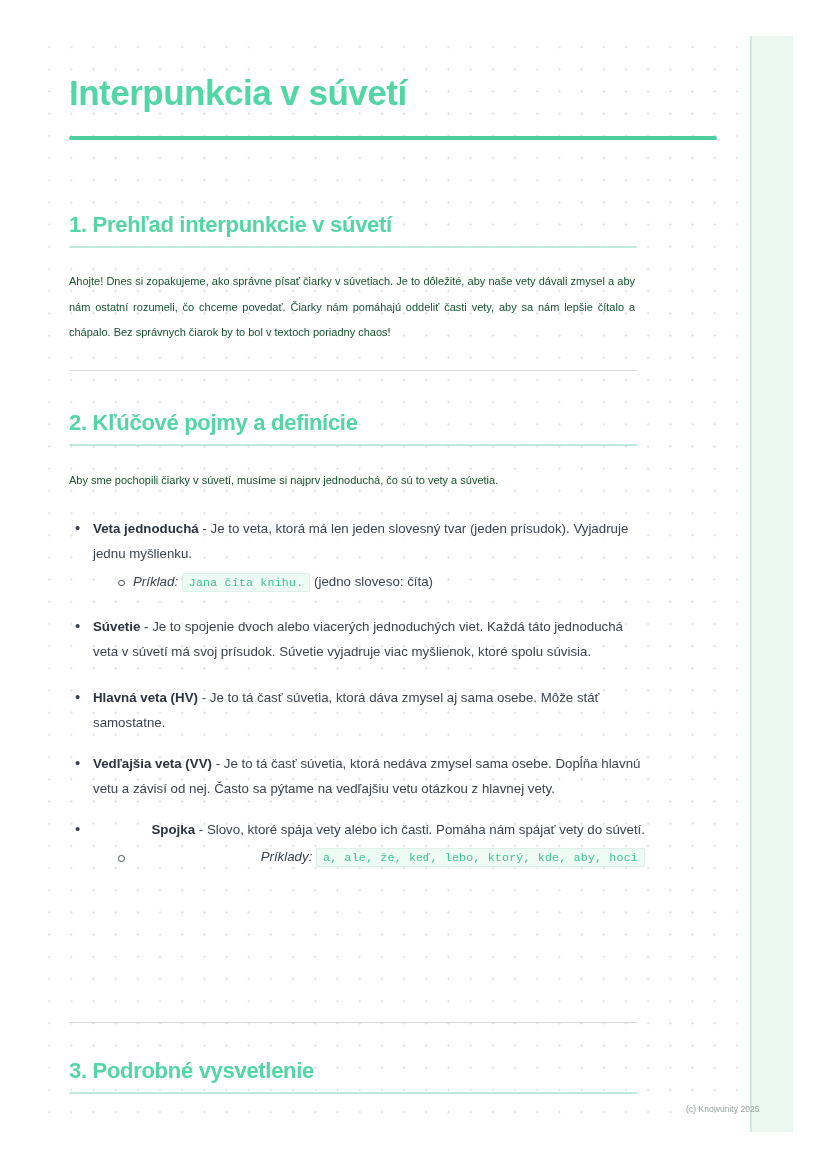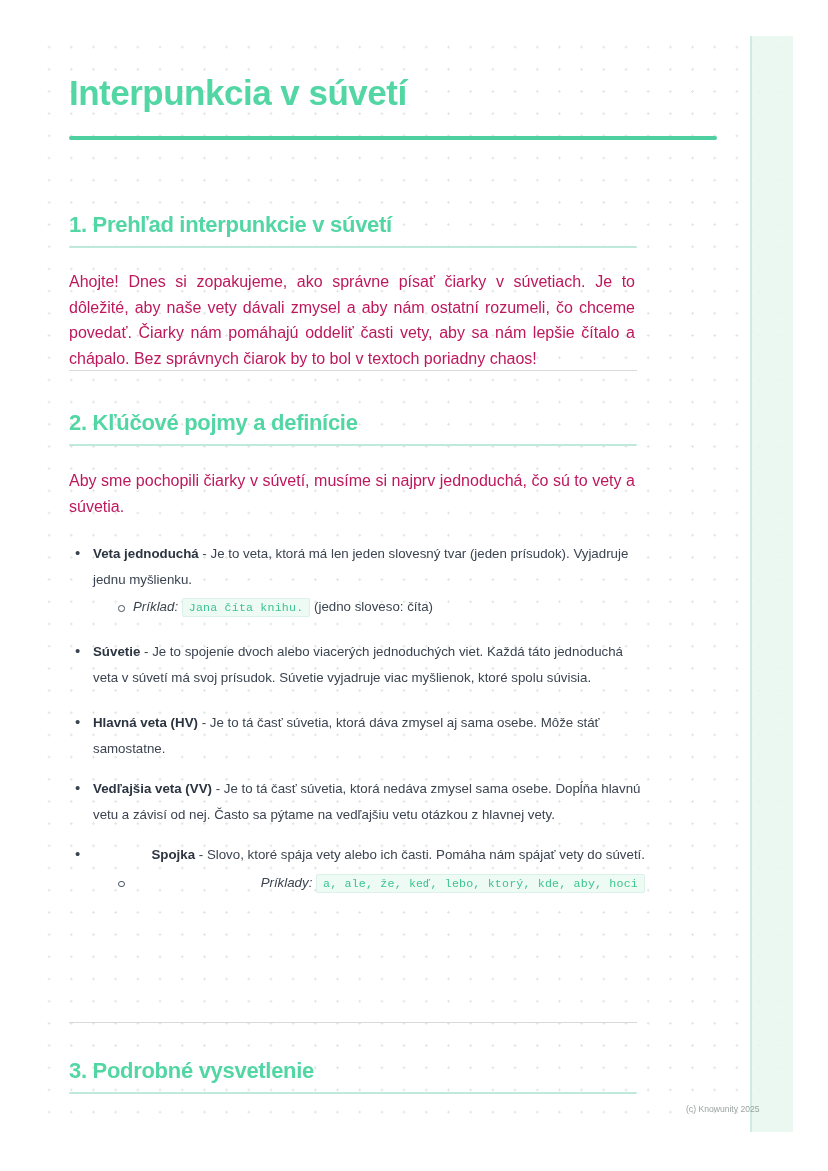--- a/index.html
+++ b/index.html
@@ -93,22 +93,22 @@
   }
   .section-rule {
     margin-top: 9px;
     width: 568px;
     height: 2px;
     background: #bfeada;
     border-radius: 1px;
   }
 
   .para {
-    font-size: 16px;
-    color: #be185d;
+    font-size: 11px;
+    color: #14532d;
     line-height: 25.5px;
     text-align: justify;
     width: 566px;
   }
 
   ul.bullets {
     list-style: none;
     margin: 0;
     padding: 0;
     width: 576px;

